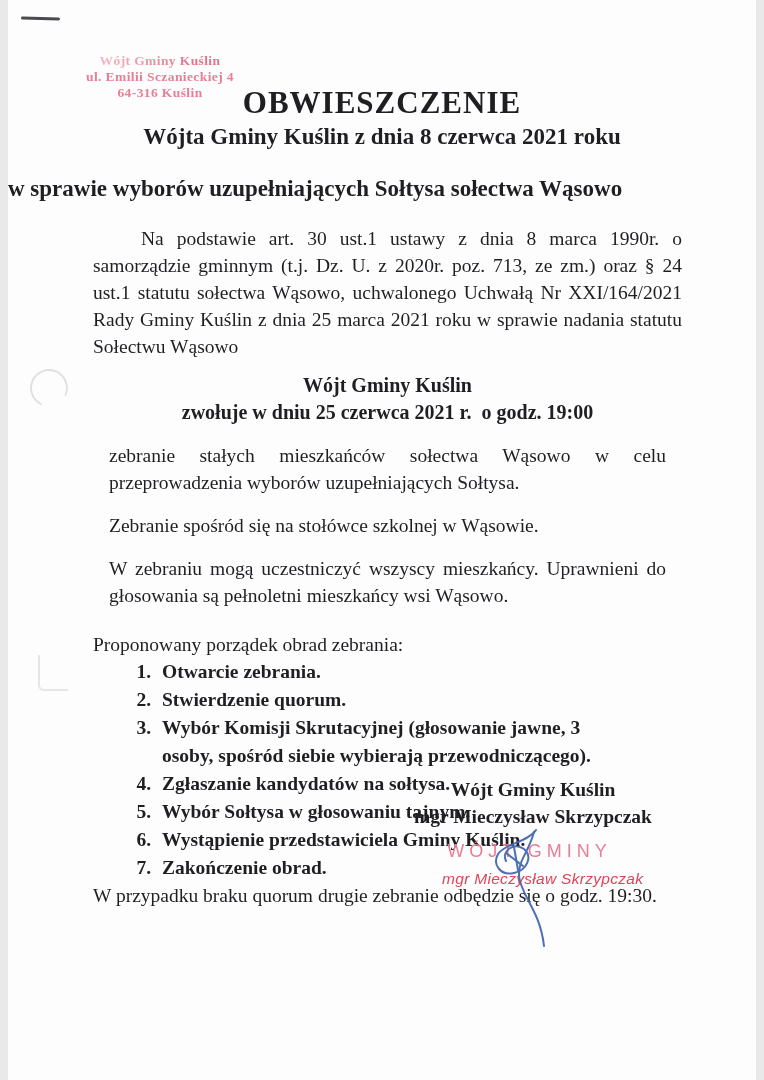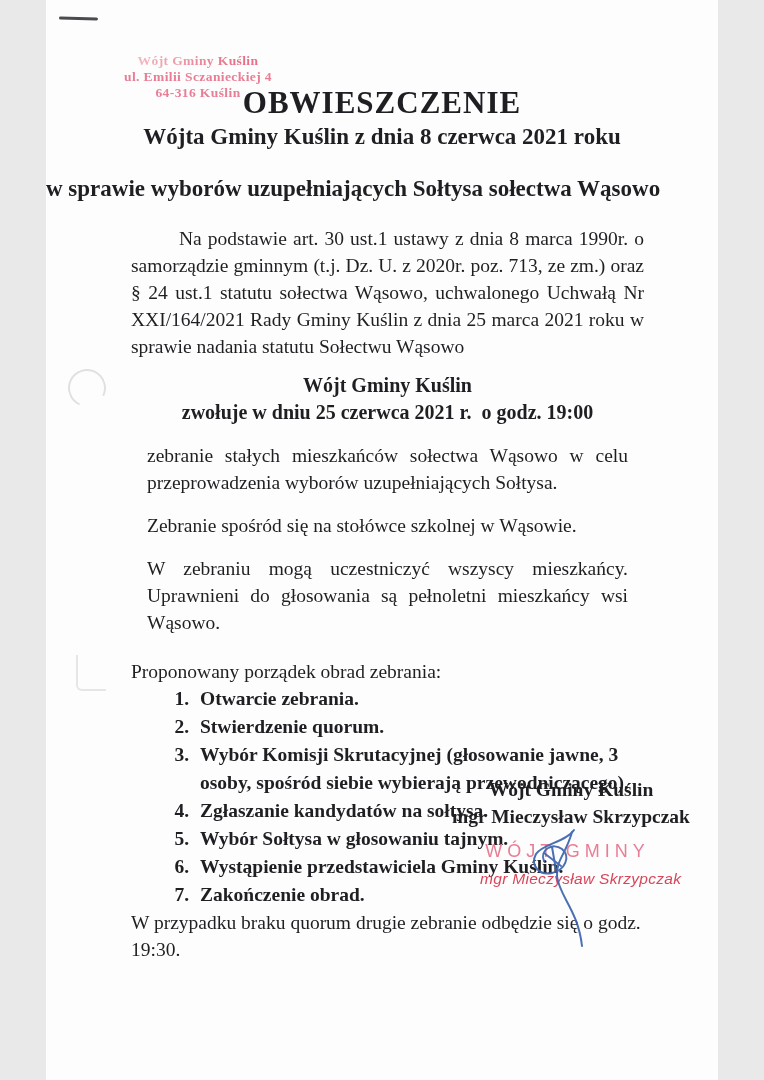--- a/index.html
+++ b/index.html
@@ -9,21 +9,21 @@
     --stamp-red: #d9455a;
     --ink-blue: #3c64ad;
   }
   html,body{margin:0;padding:0;}
   body{
     background:#e9e9e9;
     font-family:"Liberation Serif", serif;
   }
   .page{
     position:relative;
-    width:672px;
+    width:748px;
     height:1080px;
     margin:0 auto;
     background:#fdfdfd;
     color:var(--text);
     overflow:hidden;
   }
   
   .artifact-dash{
     position:absolute; left:13px; top:17px;
     width:39px; height:3px;

